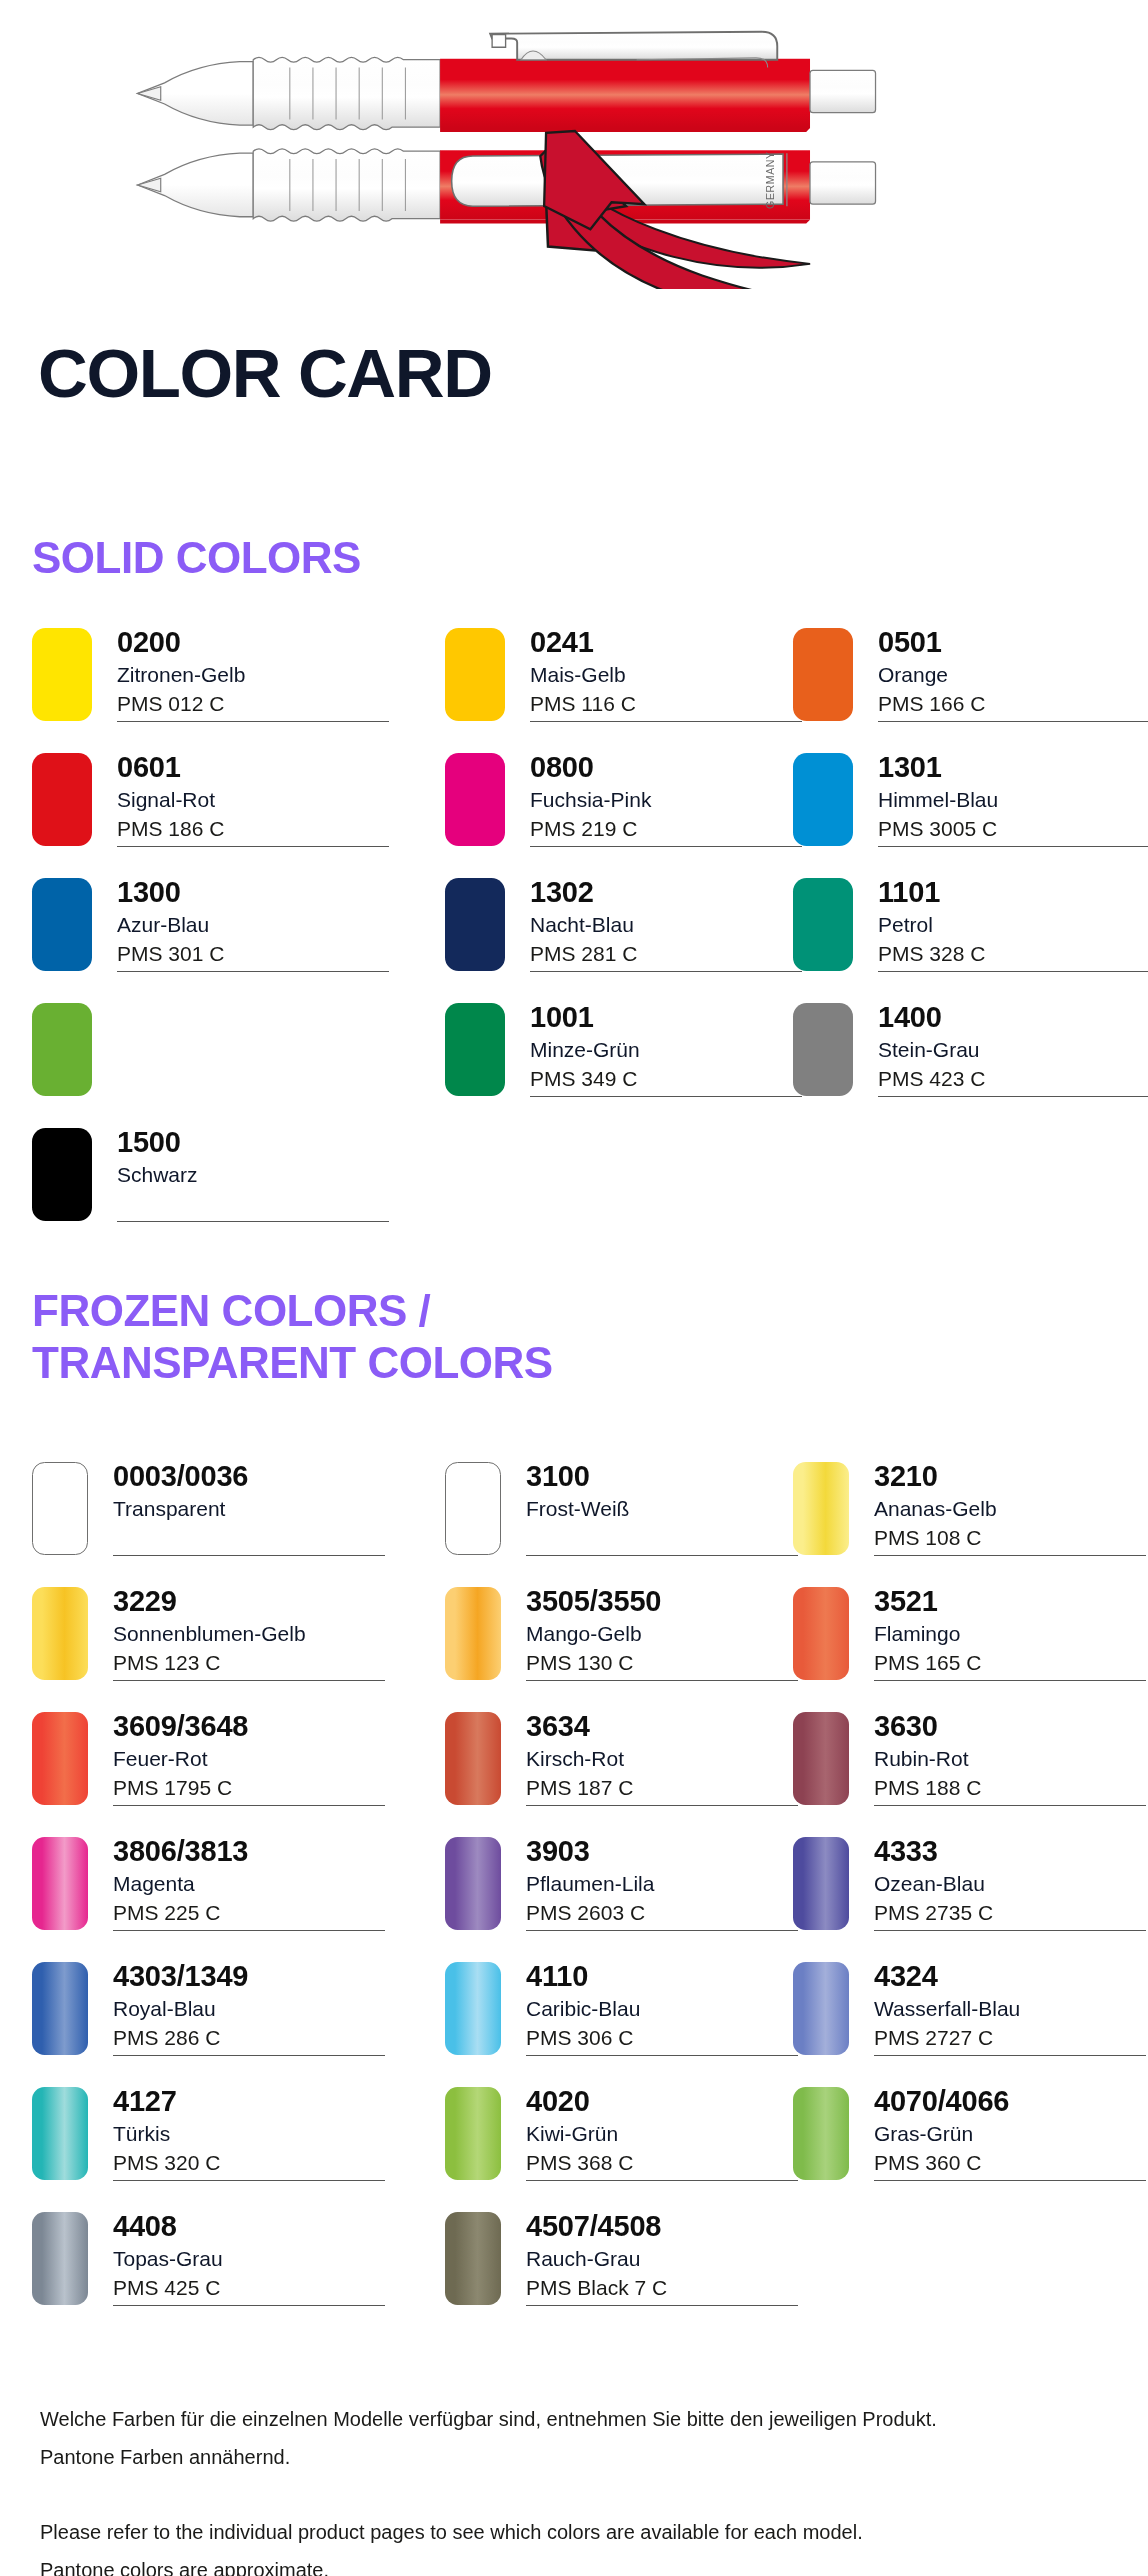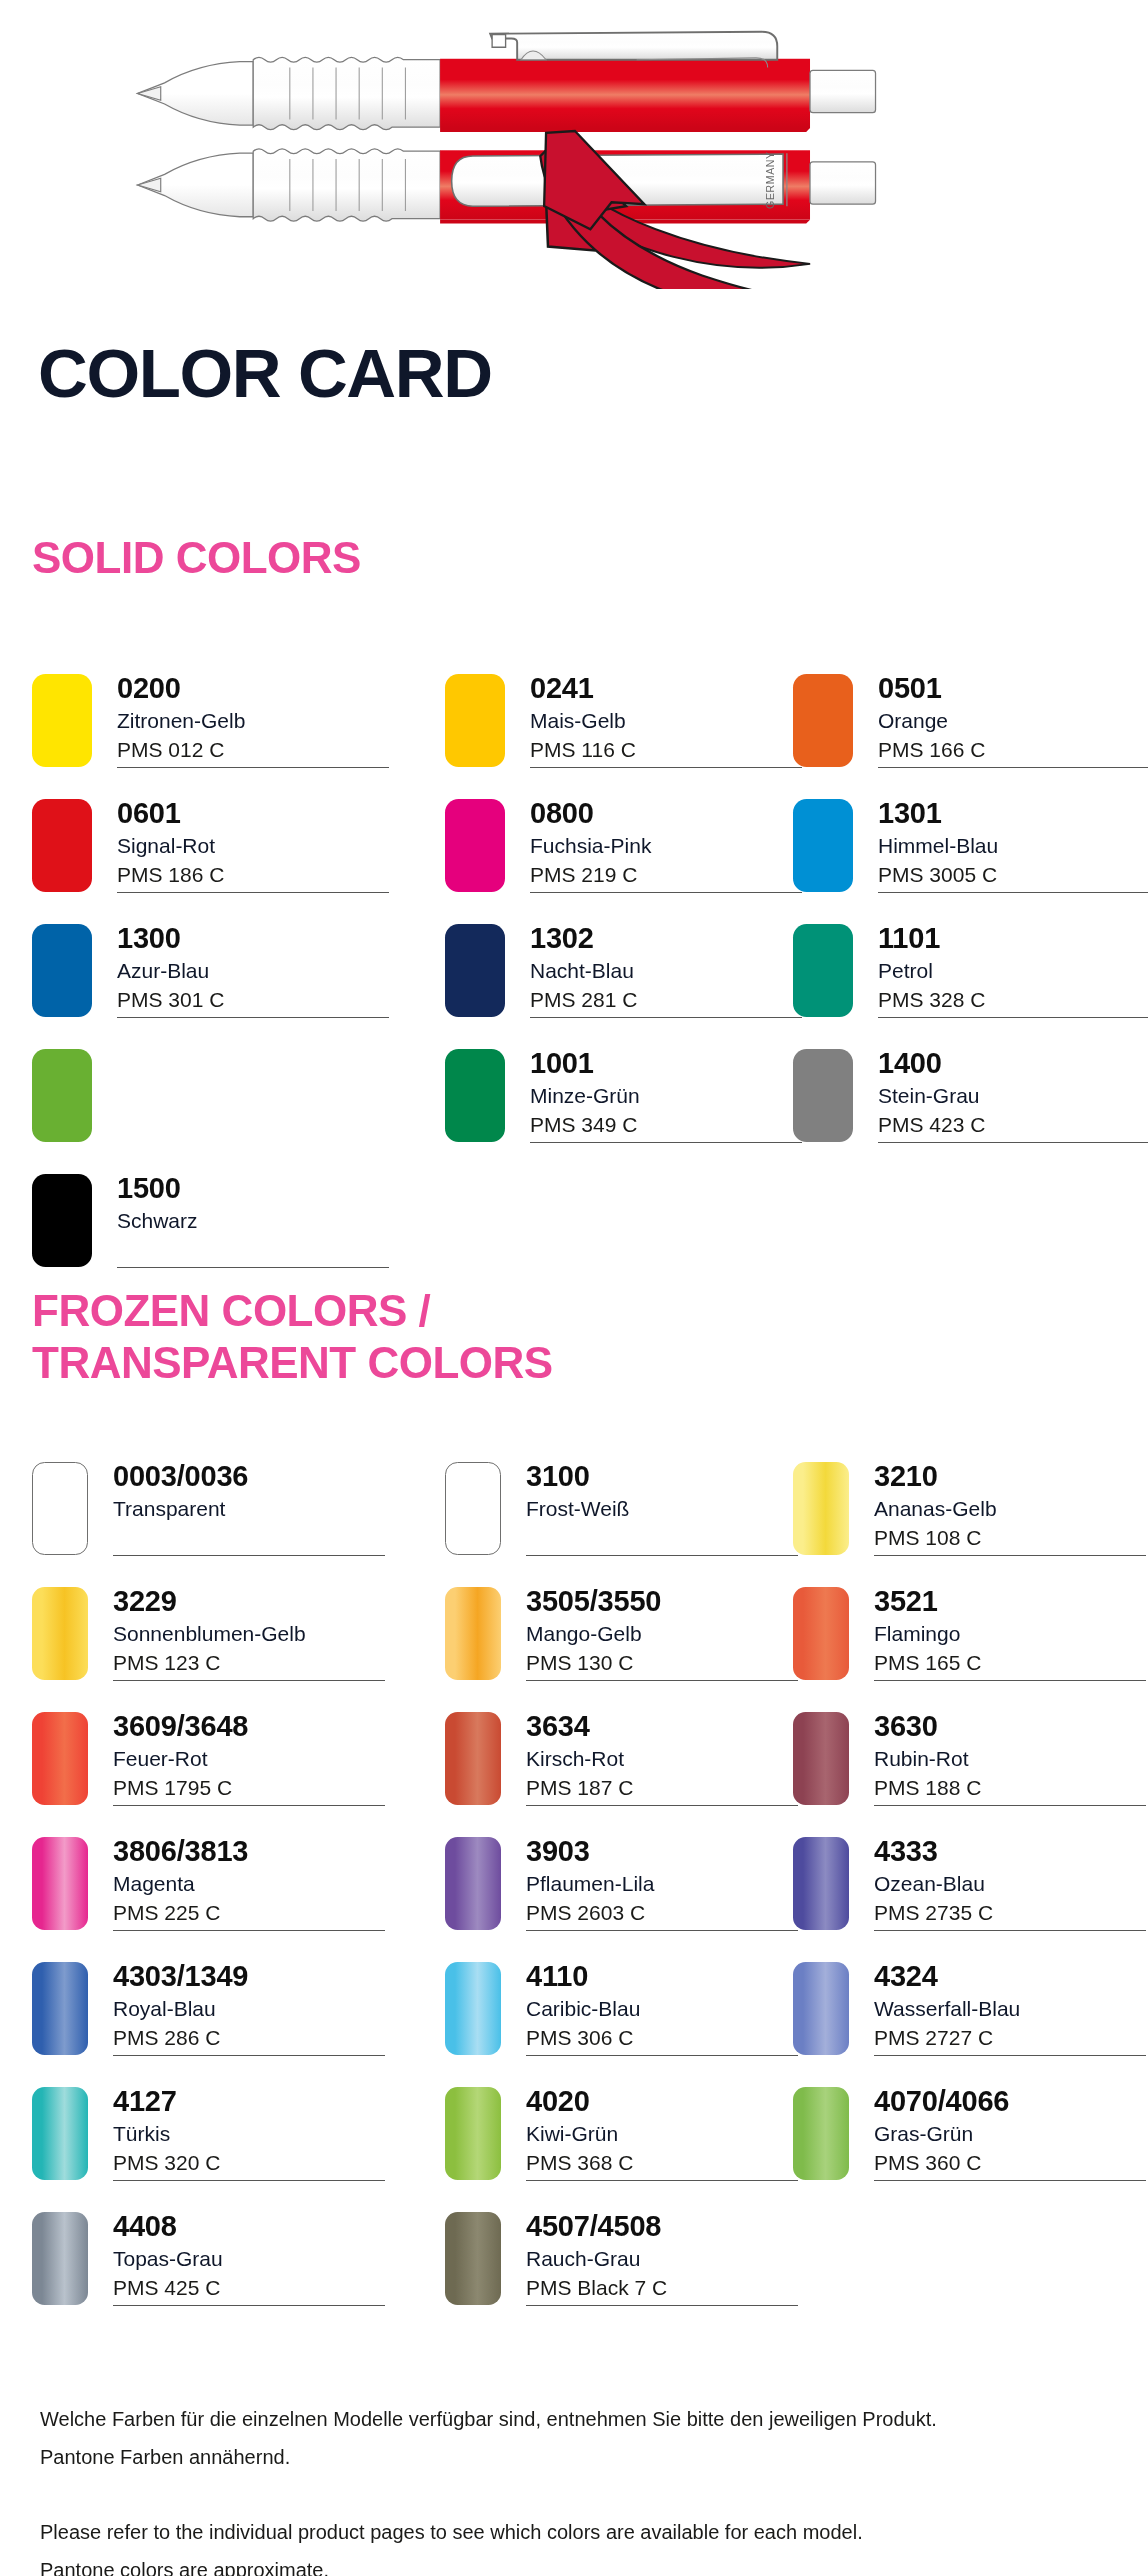--- a/index.html
+++ b/index.html
@@ -19,28 +19,28 @@
   .title-block{position:absolute;left:32px;top:333px;}
   .main-title{
     font-size:69px;font-weight:bold;letter-spacing:-1.4px;
     color:#0f172a;line-height:1;margin:6px;white-space:nowrap;
     font-stretch:condensed;
     text-align:right;
   }
   .section-head{
     position:absolute;left:32px;
     font-size:44px;font-weight:bold;letter-spacing:-0.5px;
-    color:#ec4899;line-height:1.18;margin:0;
+    color:#8b5cf6;line-height:1.18;margin:0;
   }
   #solid-head{top:532px;}
   #frozen-head{top:1285px;}
 
   
   .grid{position:absolute;left:0;width:1148px;}
-  #solid-grid{top:674px;}
+  #solid-grid{top:628px;}
   #frozen-grid{top:1462px;}
 
   .row{position:relative;height:125px;}
   .cell{
     position:absolute;top:0;width:367px;height:108px;
     display:flex;align-items:flex-start;
   }
   .cell.c0{left:32px;}
   .cell.c1{left:413px;margin-left:32px;}
   .cell.c2{left:793px;}

